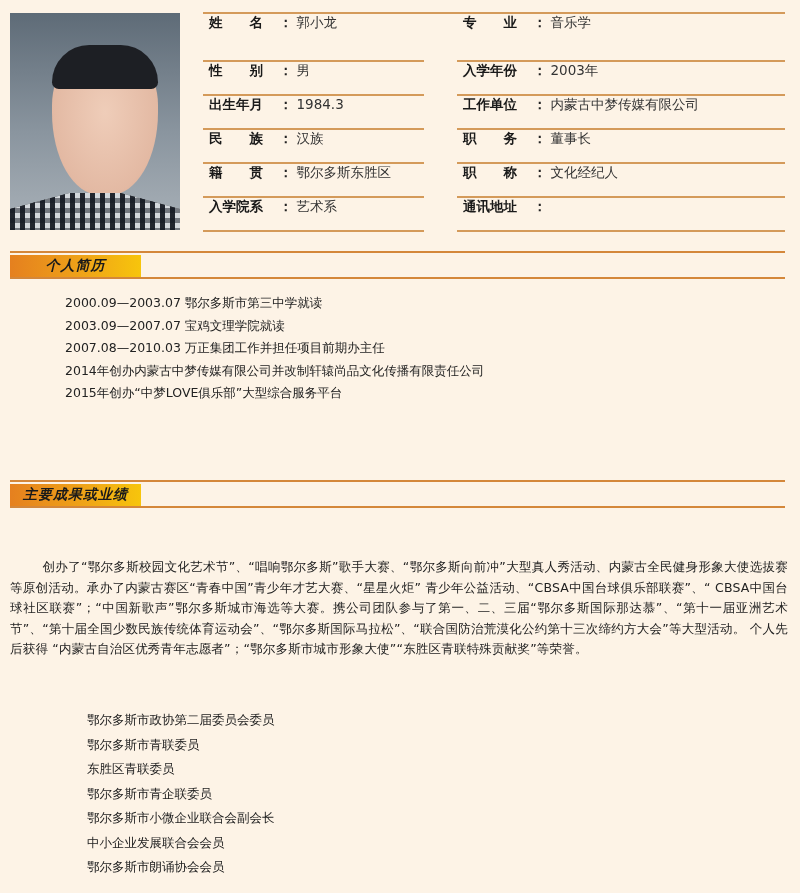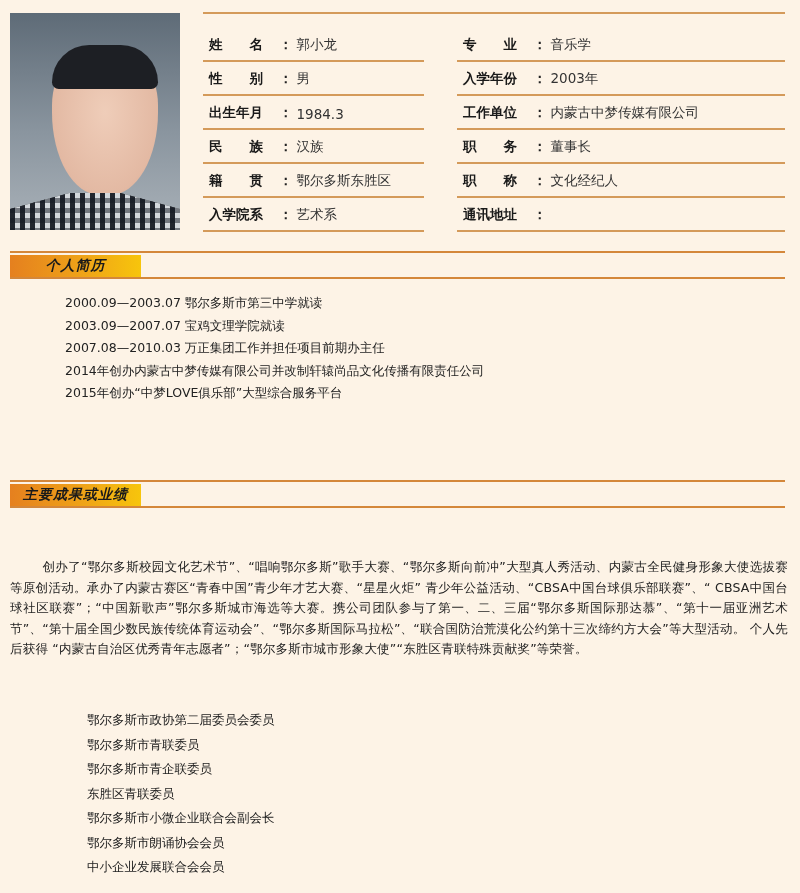--- a/index.html
+++ b/index.html
@@ -32,21 +32,21 @@
       background: repeating-linear-gradient(0deg, rgba(20,25,35,0.5) 0 5px, rgba(255,255,255,0) 5px 10px);
     }
 
     .top-rule { position: absolute; left: 203px; top: 12px; width: 582px; height: 2px; background: #d49a5a; }
 
     .info-col { position: absolute; top: 14px; }
     .info-col.left { left: 203px; width: 221px; }
     .info-col.right { left: 457px; width: 328px; }
     .info-row {
       height: 34px; border-bottom: 2px solid #d49a5a;
-      display: flex; align-items: flex-end; padding-bottom: 6px;
+      display: flex; align-items: flex-start; padding-bottom: 6px;
       font-size: 13.5px; white-space: nowrap;
     }
     .info-row:first-child { height: 48px; }
     .info-label { font-weight: bold; color: #1a1a1a; width: 76px; display: inline-flex; justify-content: space-between; padding-left: 6px; }
     .info-colon { font-weight: bold; margin: 0 4px 0 0; }
     .info-value { color: #333; }
     .info-value.small { font-size: 12.5px; letter-spacing: -0.3px; }
 
     .section-bar {
       position: absolute; left: 10px; width: 775px; height: 28px;
@@ -161,18 +161,18 @@
 
 <div class="section-bar" style="top:480px;">
   <div class="section-title">主要成果或业绩</div>
 </div>
 
 <p class="achievements">创办了“鄂尔多斯校园文化艺术节”、“唱响鄂尔多斯”歌手大赛、“鄂尔多斯向前冲”大型真人秀活动、内蒙古全民健身形象大使选拔赛等原创活动。承办了内蒙古赛区“青春中国”青少年才艺大赛、“星星火炬” 青少年公益活动、“CBSA中国台球俱乐部联赛”、“ CBSA中国台球社区联赛”；“中国新歌声”鄂尔多斯城市海选等大赛。携公司团队参与了第一、二、三届“鄂尔多斯国际那达慕”、“第十一届亚洲艺术节”、“第十届全国少数民族传统体育运动会”、“鄂尔多斯国际马拉松”、“联合国防治荒漠化公约第十三次缔约方大会”等大型活动。 个人先后获得 “内蒙古自治区优秀青年志愿者”；“鄂尔多斯市城市形象大使”“东胜区青联特殊贡献奖”等荣誉。</p>
 
 <ul class="positions">
   <li>鄂尔多斯市政协第二届委员会委员</li>
   <li>鄂尔多斯市青联委员</li>
+  <li>东胜区青联委员</li>
   <li>鄂尔多斯市青企联委员</li>
-  <li>东胜区青联委员</li>
   <li>鄂尔多斯市小微企业联合会副会长</li>
+  <li>中小企业发展联合会会员</li>
   <li>鄂尔多斯市朗诵协会会员</li>
-  <li>中小企业发展联合会会员</li>
 </ul>
 
 </body></html>

